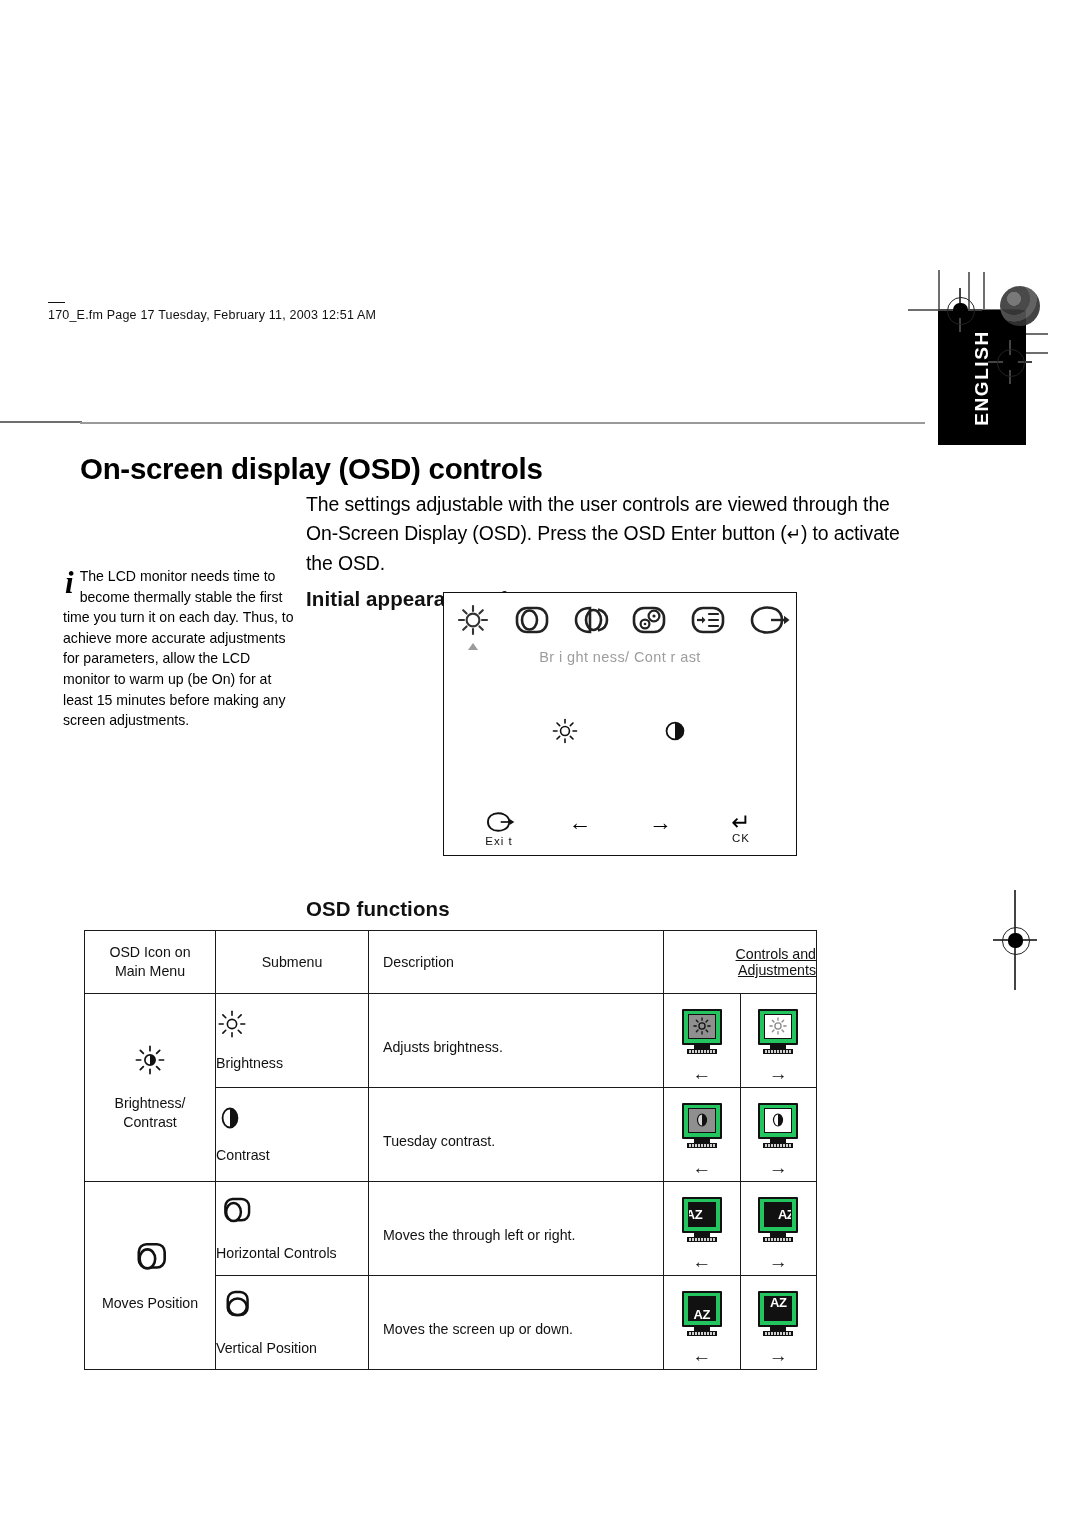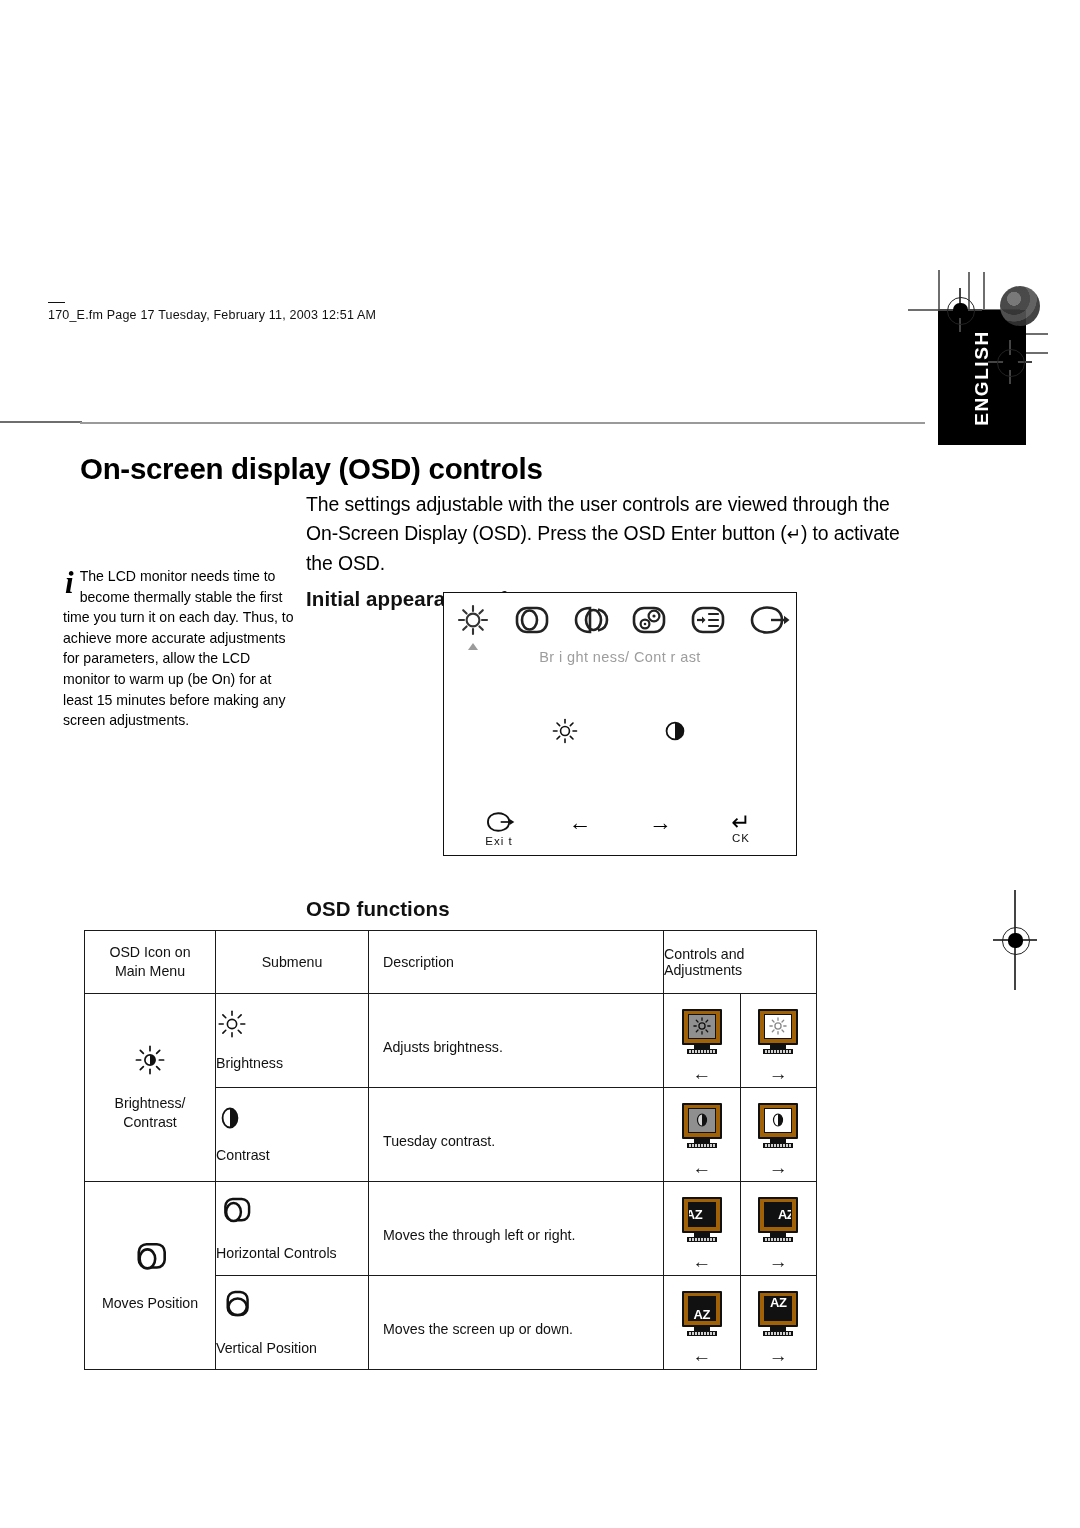--- a/index.html
+++ b/index.html
@@ -177,21 +177,21 @@
     border: 1.3px solid #1a1a1a;
     padding: 0;
     vertical-align: middle;
     font-weight: normal;
     color: #111;
   }
   .osd-table thead th { height: 62px; }
   .th-icon   { width: 130px; text-align: center; line-height: 19px; }
   .th-sub    { width: 152px; text-align: center; }
   .th-desc   { width: 280px; text-align: left; padding-left: 14px !important; }
-  .th-ctrl   { text-align: left; }
+  .th-ctrl   { text-align: right; text-decoration: underline; }
 
   .cell-main {
     text-align: center;
     vertical-align: middle;
     line-height: 19px;
   }
   .cell-main .gicon { margin-bottom: 12px; }
   .cell-sub {
     text-align: left;
     line-height: 19px;
@@ -215,21 +215,21 @@
 
   
   .mon {
     display: inline-block;
     width: 40px;
     position: relative;
   }
   .mon .case {
     width: 40px; height: 36px;
     border: 2.2px solid #111;
-    background: #a16207;
+    background: #22c55e;
     box-sizing: border-box;
     position: relative;
     border-radius: 1px;
   }
   .mon .screen {
     position: absolute; left: 4px; top: 3.5px; right: 4px; bottom: 4px;
     background: #fff;
     border: 1px solid #111;
     overflow: hidden;
     display: flex; align-items: center; justify-content: center;

